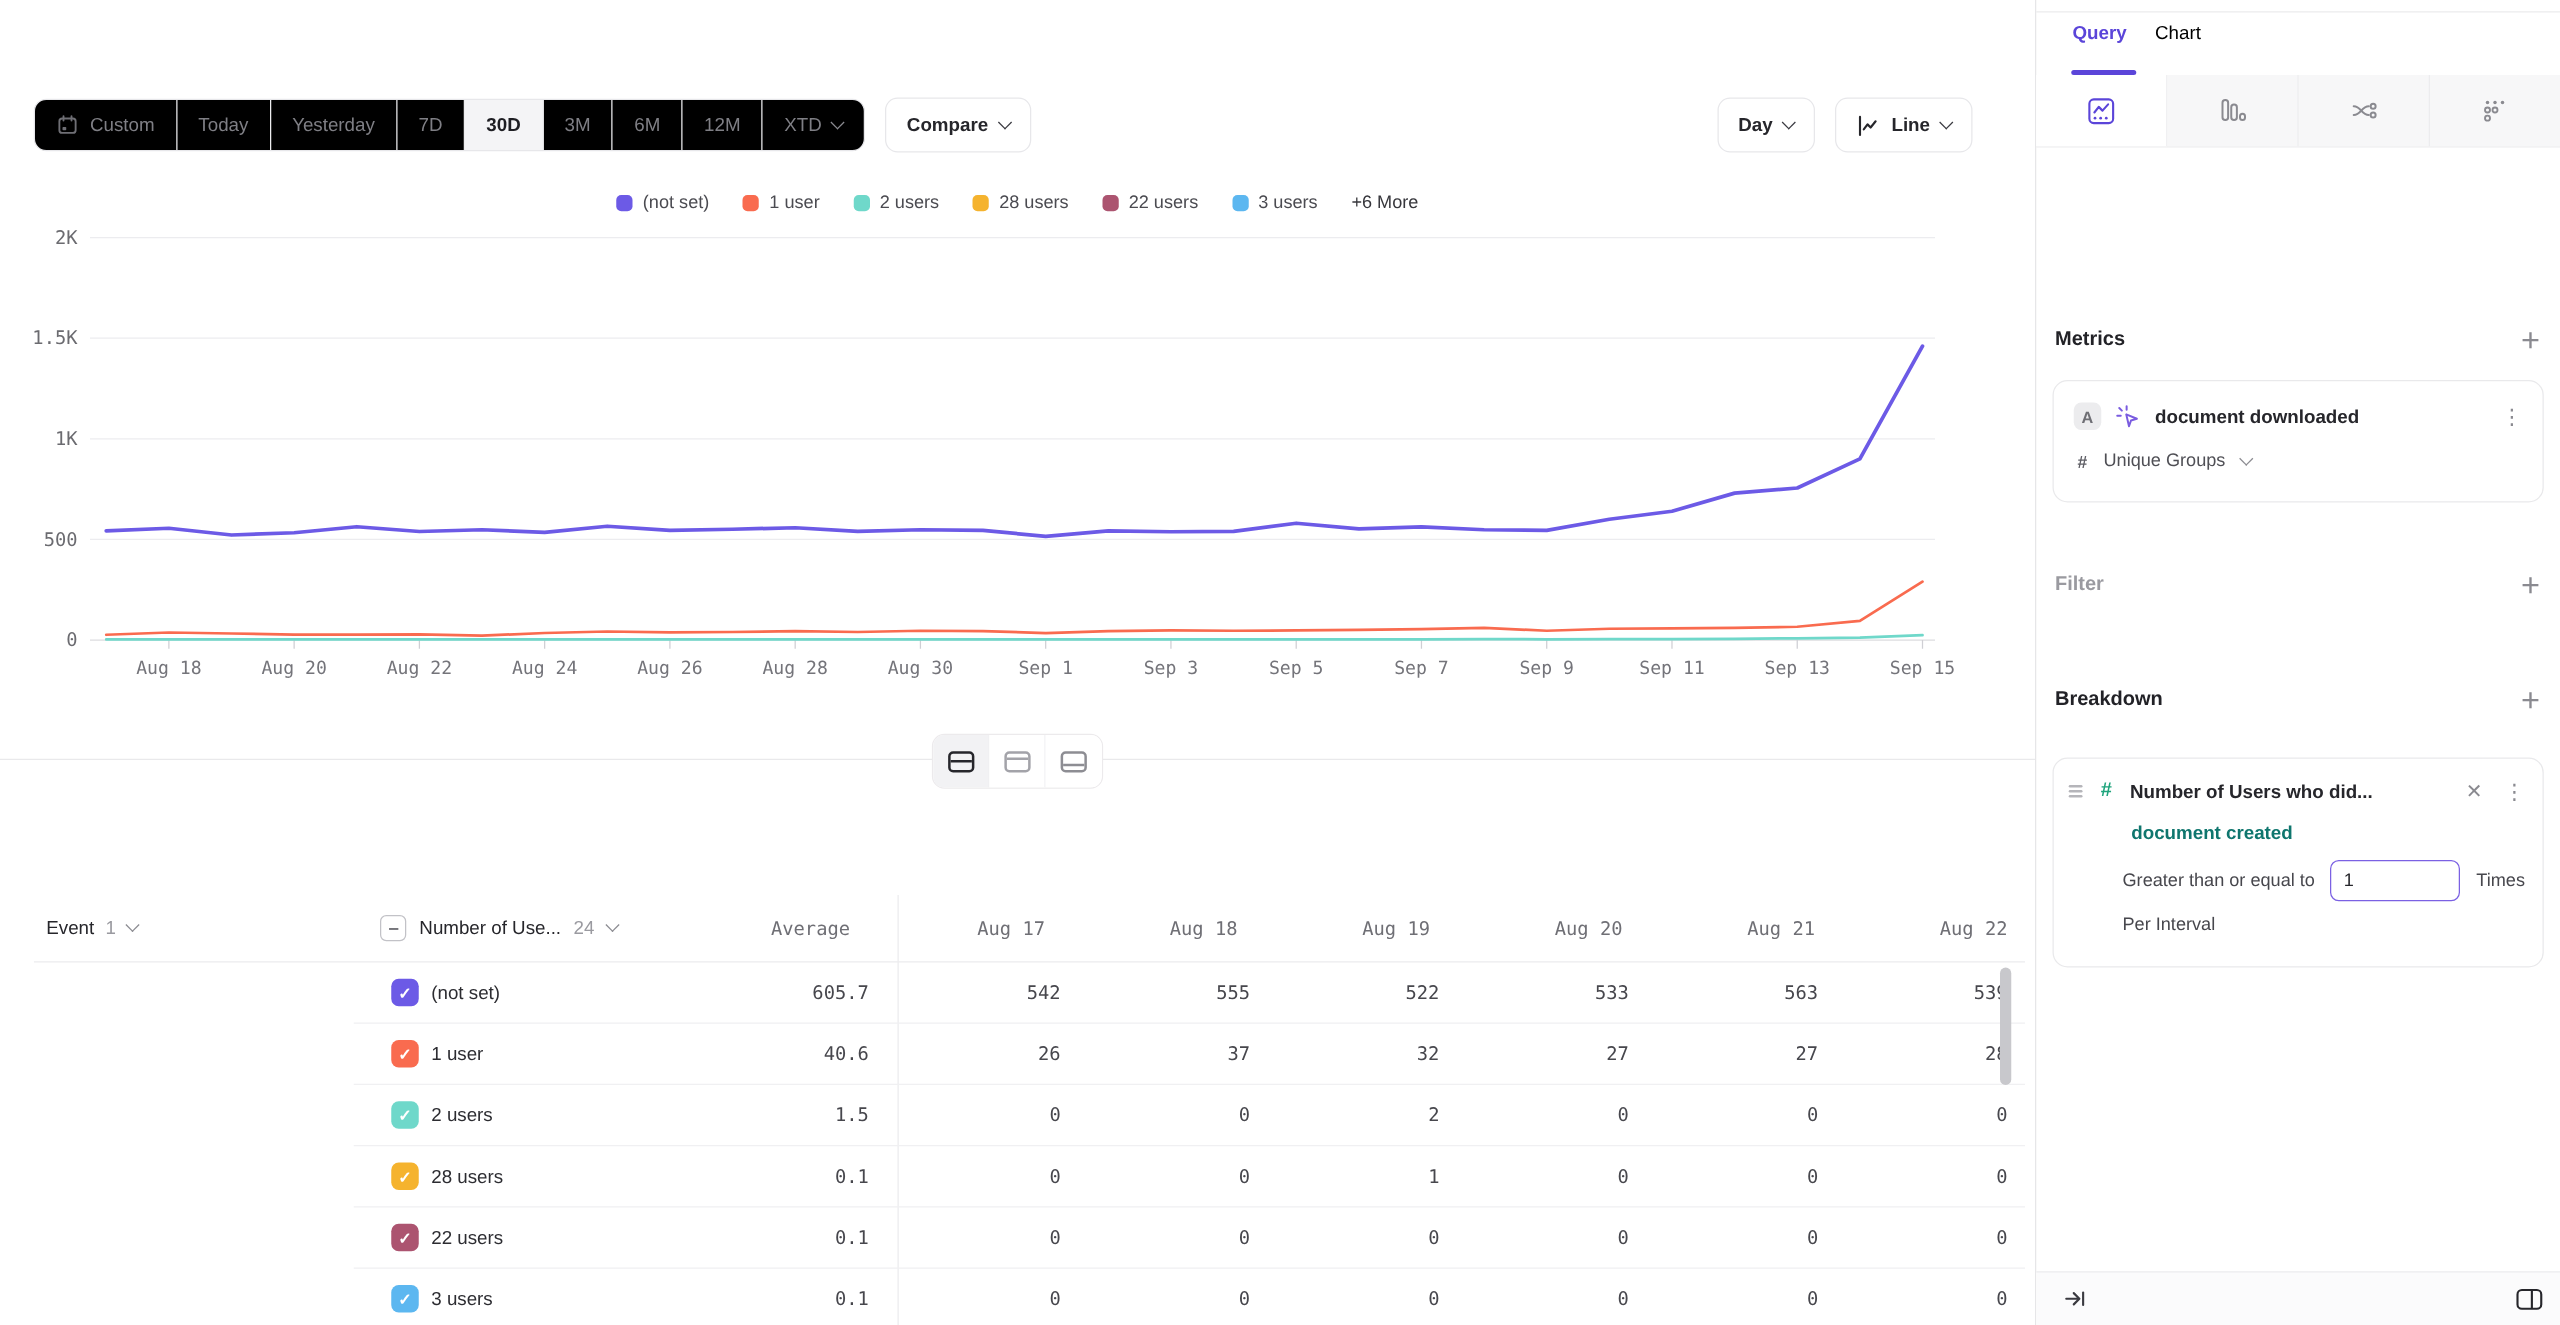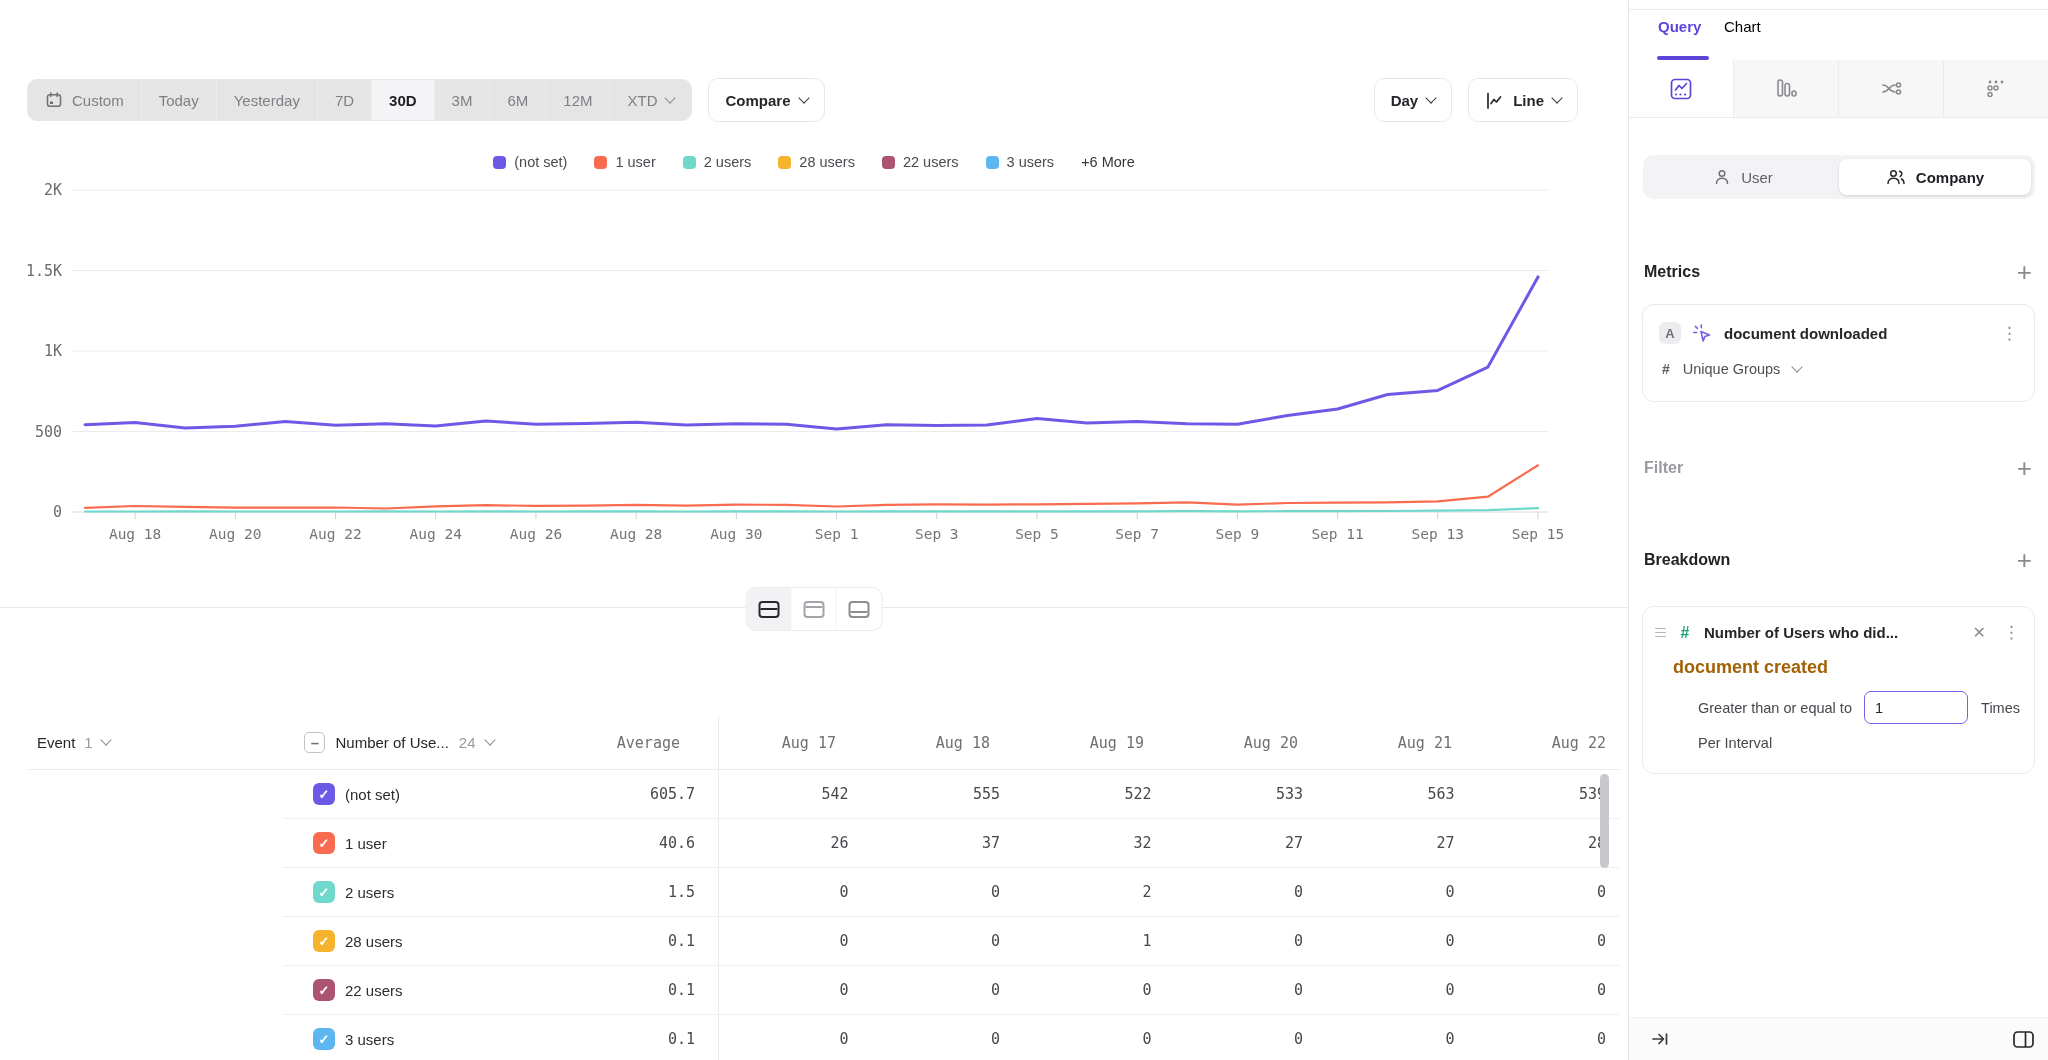--- a/index.html
+++ b/index.html
@@ -5,21 +5,21 @@
   * { margin:0; padding:0; box-sizing:border-box; }
   html,body { width:2048px; height:1060px; overflow:hidden; background:#fff;
     font-family:"Liberation Sans", sans-serif; color:#26262b; }
   .mono { font-family:"DejaVu Sans Mono", monospace; }
   .app { position:relative; width:2048px; height:1060px; background:#fff; }
 
   
   .main { position:absolute; left:0; top:0; width:1628px; height:1060px; }
 
   .toolbar { position:absolute; top:78px; left:27px; right:50px; display:flex; align-items:center; }
-  .range-group { display:flex; height:42px; border:1px solid #e7e7ea; border-radius:10px; overflow:hidden; background:#e5e5e5; }
+  .range-group { display:flex; height:42px; border:1px solid #e7e7ea; border-radius:10px; overflow:hidden; background:#000000; }
   .range-item { display:flex; align-items:center; gap:9px; padding:0 17px; font-size:15px; color:#7f7f85; border-right:1px solid #ededef; white-space:nowrap; }
   .range-item:last-child { border-right:0; }
   .range-item.active { background:#f4f4f6; color:#1e1e23; font-weight:700; }
   .btn { display:inline-flex; align-items:center; gap:9px; height:44px; padding:0 16px;
     border:1px solid #e7e7ea; border-radius:10px; background:#fff; font-size:15px; font-weight:600; color:#26262b; }
   .compare { margin-left:16px; }
   .spacer { flex:1; }
   .gran { margin-right:16px; }
   .chev { display:inline-block; width:8px; height:8px; border-right:1.6px solid #8b8b91; border-bottom:1.6px solid #8b8b91; transform:rotate(45deg); margin-top:-5px; }
   .chev.dark { border-color:#3a3a40; }
@@ -95,21 +95,21 @@
   .m-row2 { margin-top:17px; display:flex; align-items:center; gap:13px; padding-left:3px; font-size:14.5px; color:#4f4f55; }
   .hash { font-weight:700; color:#5f5f66; font-size:14px; }
 
   .b-card { top:606px; height:168px; padding:16px 14px 14px 12px; }
   .b-row1 { display:flex; align-items:center; gap:9px; }
   .handle { display:flex; flex-direction:column; gap:2.5px; width:11px; }
   .handle i { display:block; height:1.6px; background:#b5b5ba; border-radius:1px; }
   .hash-green { color:#1fa47c; font-weight:700; font-size:16px; width:20px; text-align:center; }
   .b-title { flex:1; font-size:15px; font-weight:600; color:#26262b; white-space:nowrap; overflow:hidden; }
   .xclose { color:#8a8a90; font-size:16px; margin-right:8px; }
-  .b-event { margin:15px 0 0 18px; font-size:18px; font-weight:600; color:#a16207; }
+  .b-event { margin:15px 0 0 50px; font-size:15px; font-weight:600; color:#0f766e; }
   .b-cond { margin:13px 0 0 43px; display:flex; align-items:center; font-size:14.5px; color:#47474d; }
   .cond-input { width:104px; height:33px; margin-left:12px; border:1.5px solid #7b61e3; border-radius:7px; padding-left:10px; font-size:14.5px; color:#26262b; font-family:inherit; outline:none; }
   .cond-unit { margin-left:auto; }
   .b-per { margin:11px 0 0 43px; font-size:14.5px; color:#47474d; }
 
   .p-footer { position:absolute; left:0; right:0; top:1017px; bottom:0; background:#fbfbfc; border-top:1px solid #ececee; display:flex; align-items:center; padding:0 13px 0 21px; }
   .f-spacer { flex:1; }
 </style>
 </head>
 <body>
@@ -406,38 +406,20 @@
           <circle cx="6" cy="5" r="1.4" fill="#8a8a90"></circle>
             <circle cx="12" cy="5" r="1.4" fill="#8a8a90"></circle>
             <circle cx="18" cy="5" r="1.4" fill="#8a8a90"></circle>
           <circle cx="6" cy="11" r="2" fill="none" stroke="#8a8a90" stroke-width="1.5"></circle>
             <circle cx="12" cy="11" r="2" fill="none" stroke="#8a8a90" stroke-width="1.5"></circle>
           <circle cx="6" cy="17.5" r="2" fill="none" stroke="#8a8a90" stroke-width="1.5"></circle>
         </svg>
       </div>
     </div>
 
-    <div class="toggle">
-      <div class="toggle-seg">
-        <svg width="18" height="18" viewBox="0 0 18 18">
-          <circle cx="9" cy="5.5" r="2.8" fill="none" stroke="#6f6f75" stroke-width="1.5"></circle>
-          <path d="M3.5 15.5 C3.5 11.8 6 10.2 9 10.2 C12 10.2 14.5 11.8 14.5 15.5" fill="none" stroke="#6f6f75" stroke-width="1.5" stroke-linecap="round"></path>
-        </svg>
-        <span>User</span>
-      </div>
-      <div class="toggle-seg selected">
-        <svg width="20" height="18" viewBox="0 0 20 18">
-          <circle cx="7.5" cy="5.5" r="2.8" fill="none" stroke="#26262b" stroke-width="1.5"></circle>
-          <path d="M2 15.5 C2 11.8 4.5 10.2 7.5 10.2 C10.5 10.2 13 11.8 13 15.5" fill="none" stroke="#26262b" stroke-width="1.5" stroke-linecap="round"></path>
-          <path d="M13.5 3.2 C15 3.6 15.8 4.7 15.8 6 C15.8 7.2 15.2 8 14.2 8.5" fill="none" stroke="#26262b" stroke-width="1.5" stroke-linecap="round"></path>
-          <path d="M15.5 11 C17.3 11.8 18 13.3 18 15.5" fill="none" stroke="#26262b" stroke-width="1.5" stroke-linecap="round"></path>
-        </svg>
-        <span>Company</span>
-      </div>
-    </div>
 
     <div class="sec-head" style="top:262px">
       <span>Metrics</span>
       <span class="plus">+</span>
     </div>
 
     <div class="card m-card">
       <div class="m-row1">
         <span class="badge">A</span>
         <svg width="21" height="21" viewBox="0 0 21 21">

